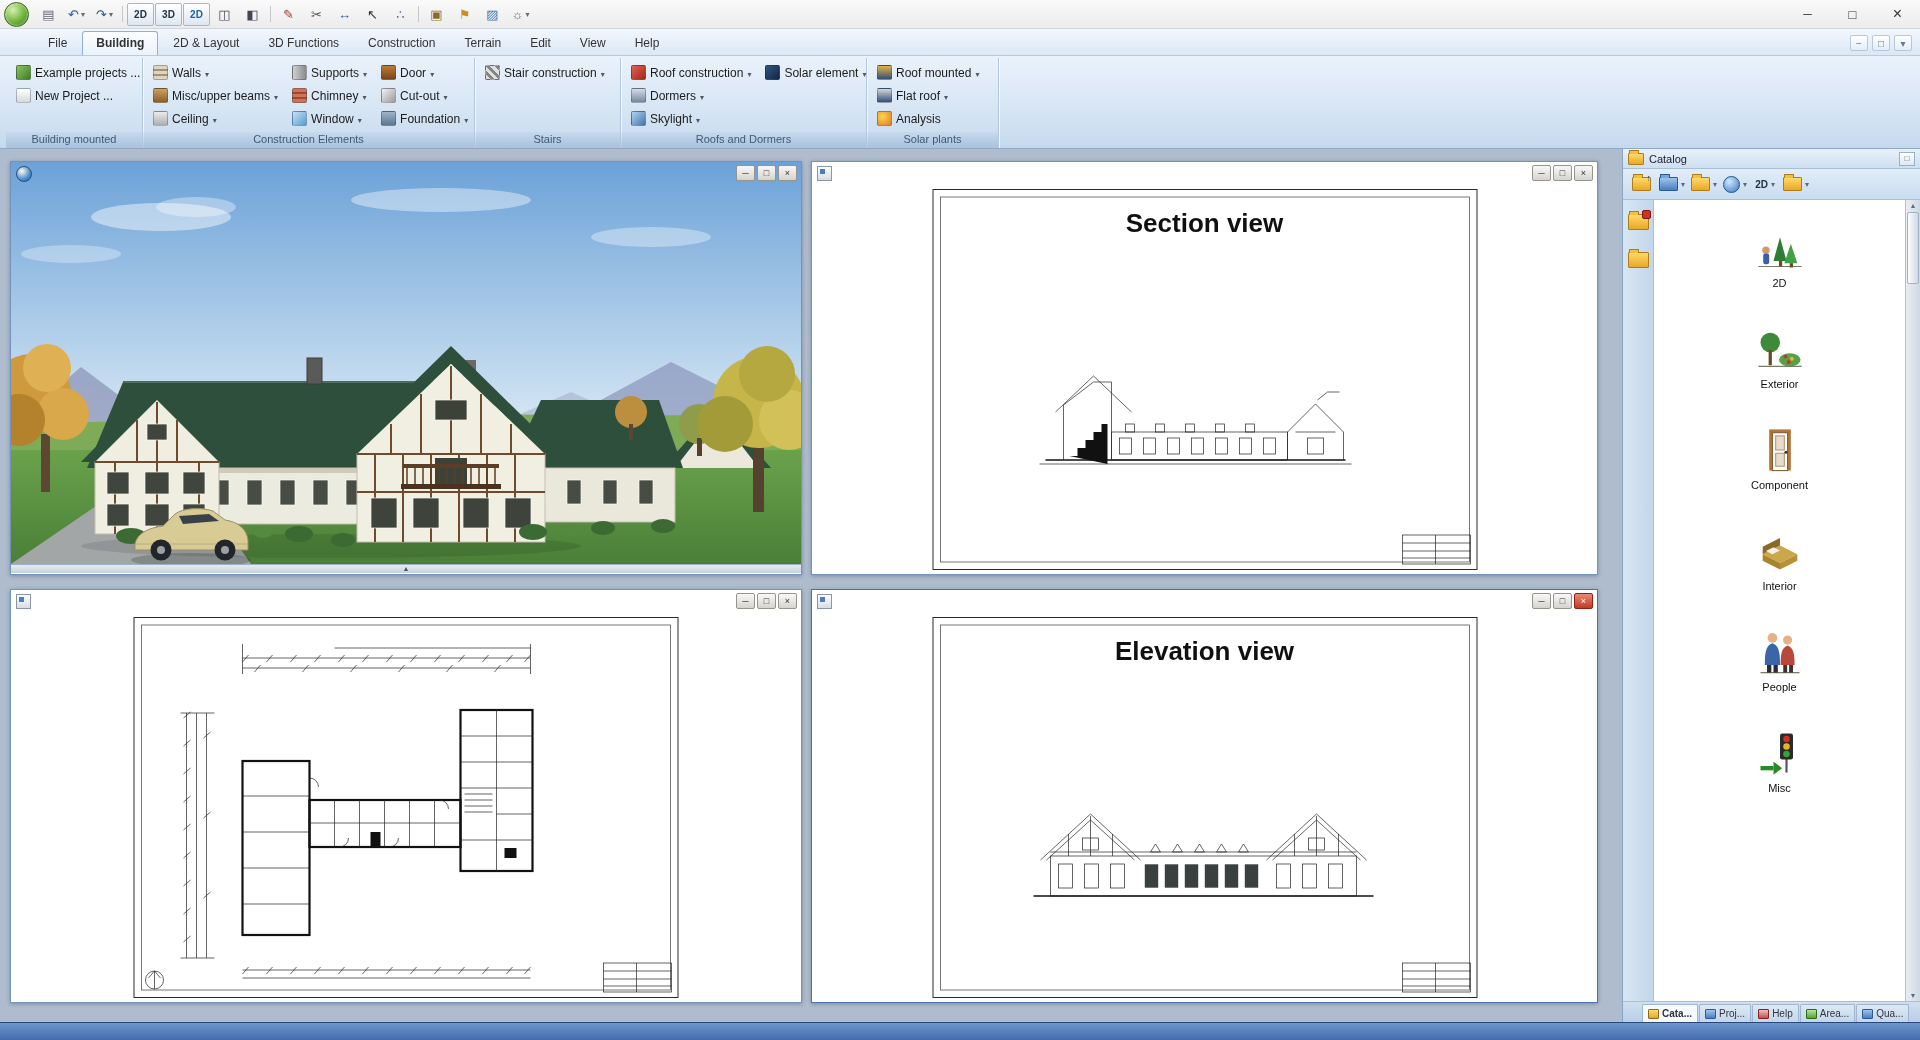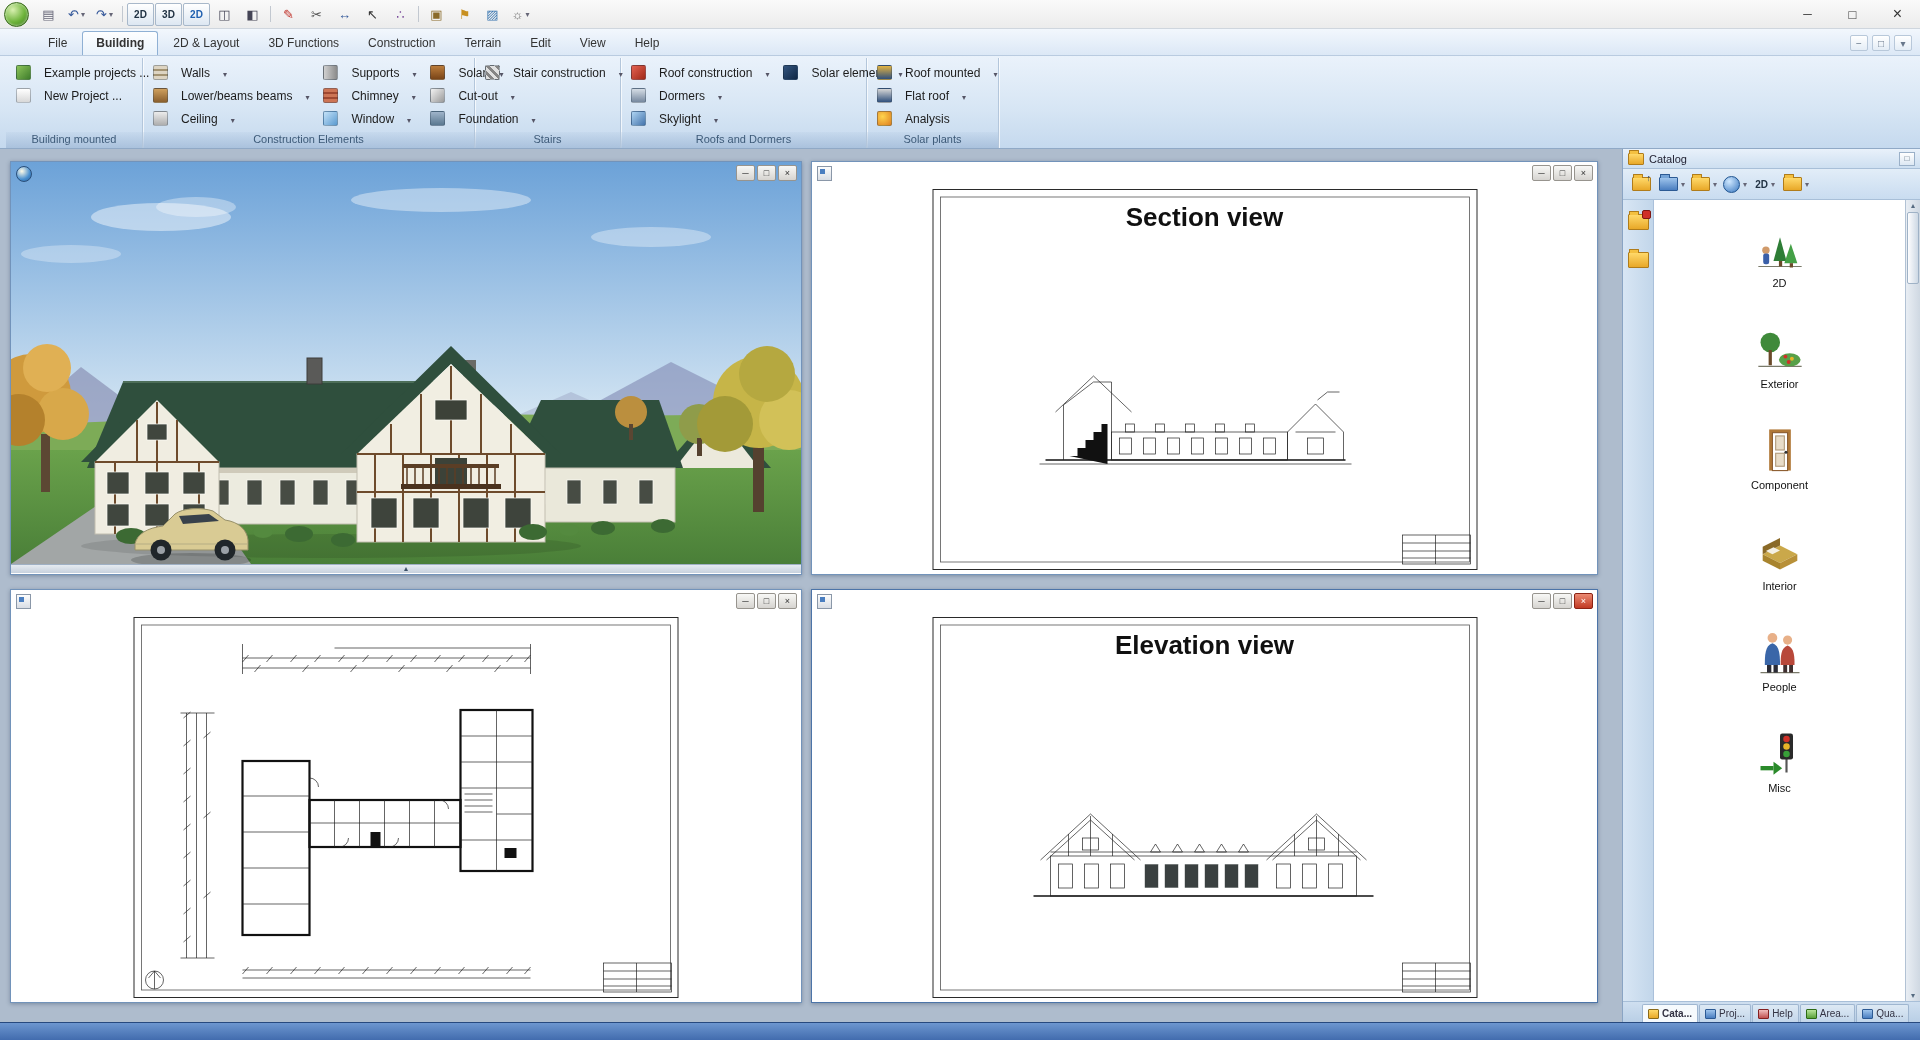--- a/index.html
+++ b/index.html
@@ -54,21 +54,21 @@
   .mr-win::before{content:"\25A1";}
   .mr-arw::before{content:"\25BE";}
 
   
   .ribbon{height:93px;background:linear-gradient(#eaf2fb,#d6e5f4 60%,#c5d9ee);border-bottom:1px solid #90a9c6;
           display:flex;align-items:stretch;padding:2px 0 0 6px;box-sizing:border-box;}
   .rgroup{display:flex;flex-direction:column;border-right:1px solid #b3c6db;box-shadow:1px 0 0 rgba(255,255,255,.7);
           box-sizing:border-box;flex:none;}
   .rgitems{flex:1;display:grid;grid-auto-flow:column;grid-template-rows:repeat(3,23px);
            align-content:start;column-gap:6px;padding:3px 6px 0;}
-  .ritem{display:flex;align-items:center;gap:13px;padding:1px 3px;border:1px solid transparent;border-radius:2px;white-space:nowrap;}
+  .ritem{display:flex;align-items:center;gap:4px;padding:1px 3px;border:1px solid transparent;border-radius:2px;white-space:nowrap;}
   .rlb{font-size:12px;color:#1c1c1c;}
   .rarw::after{content:"\25BE";font-size:8px;color:#556;}
   .rglabel{height:16px;text-align:center;font-size:11px;color:#3d5a78;
            background:linear-gradient(rgba(183,204,228,.25),rgba(166,190,218,.85));line-height:15px;}
   .ric{width:15px;height:15px;display:inline-block;border:1px solid rgba(40,60,80,.35);border-radius:2px;flex:none;box-sizing:border-box;}
   .i-example{background:linear-gradient(135deg,#8cc45a,#3f7d2c);}
   .i-newproj{background:linear-gradient(#ffffff,#d8d8d8);}
   .i-wall{background:repeating-linear-gradient(0deg,#ddd4c2 0 3px,#a39372 3px 5px);}
   .i-beam{background:linear-gradient(#cfa05e,#8a5f2e);}
   .i-ceiling{background:linear-gradient(#ececec,#aeaeae);}
@@ -104,21 +104,21 @@
   .wicon::after{content:"";position:absolute;left:2px;top:2px;width:5px;height:5px;background:#4a7ec0;}
   .gizmo{position:absolute;top:4px;left:5px;width:14px;height:14px;z-index:5;border-radius:50%;
          background:radial-gradient(circle at 35% 30%,#fffbe8,#4a90d0 60%,#2a5f9a);border:1px solid #2a4f7a;}
   .view3d-svg{display:block;width:100%;height:402px;}
   .scrollstrip{height:8px;background:linear-gradient(#e5ebf1,#c7d1dd);border-top:1px solid #9fb0c4;
                display:flex;align-items:center;justify-content:center;}
   .scrollstrip::after{content:"\25B4";font-size:8px;color:#3c5066;line-height:6px;}
 
   .sheet{position:absolute;left:50%;transform:translateX(-50%);top:27px;width:543px;height:379px;
          background:#fff;border:1px solid #2a2a2a;}
-  .sheet-title{position:absolute;top:12px;left:0;right:0;text-align:center;font-size:26px;font-weight:bold;color:#101010;}
+  .sheet-title{position:absolute;top:18px;left:0;right:0;text-align:center;font-size:26px;font-weight:bold;color:#101010;}
   .sheet-svg{display:block;width:543px;height:379px;}
   .sheet-svg .inframe{fill:none;stroke:#555;stroke-width:.8;}
   .sheet-svg .thin{fill:none;stroke:#222;stroke-width:.7;}
   .sheet-svg .wall{fill:none;stroke:#111;stroke-width:2.2;}
   .sheet-svg .thk{fill:none;stroke:#111;stroke-width:1.5;}
   .sheet-svg .dark{fill:#3a4040;stroke:#fff;stroke-width:.6;}
 
   
   .catalog{width:298px;height:100%;background:#cfdff0;border-left:1px solid #8aa4c4;display:flex;flex-direction:column;box-sizing:border-box;}
   .cat-head{height:19px;display:flex;align-items:center;gap:5px;padding:0 5px;
@@ -238,21 +238,21 @@
 
     <div class="rgroup" style="width:332px">
       <div class="rgitems">
         <div class="ritem">
           <span class="ric i-wall"></span>
           <span class="rlb">Walls</span>
           <span class="rarw"></span>
         </div>
         <div class="ritem">
           <span class="ric i-beam"></span>
-          <span class="rlb">Lower/beams beams</span>
+          <span class="rlb">Misc/upper beams</span>
           <span class="rarw"></span>
         </div>
         <div class="ritem">
           <span class="ric i-ceiling"></span>
           <span class="rlb">Ceiling</span>
           <span class="rarw"></span>
         </div>
         <div class="ritem">
           <span class="ric i-support"></span>
           <span class="rlb">Supports</span>
@@ -263,21 +263,21 @@
           <span class="rlb">Chimney</span>
           <span class="rarw"></span>
         </div>
         <div class="ritem">
           <span class="ric i-window"></span>
           <span class="rlb">Window</span>
           <span class="rarw"></span>
         </div>
         <div class="ritem">
           <span class="ric i-door"></span>
-          <span class="rlb">Solar</span>
+          <span class="rlb">Door</span>
           <span class="rarw"></span>
         </div>
         <div class="ritem">
           <span class="ric i-cutout"></span>
           <span class="rlb">Cut-out</span>
           <span class="rarw"></span>
         </div>
         <div class="ritem">
           <span class="ric i-foundation"></span>
           <span class="rlb">Foundation</span>

